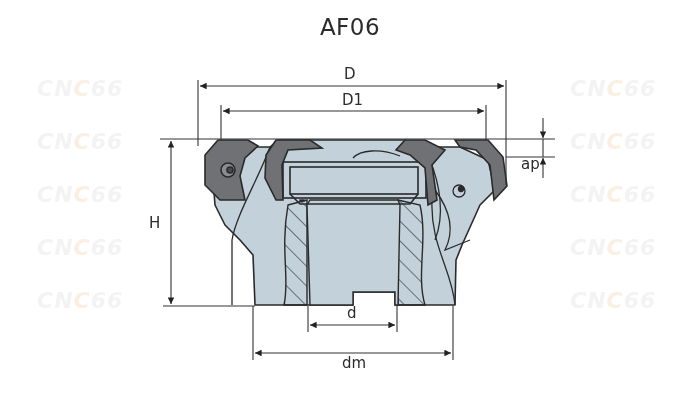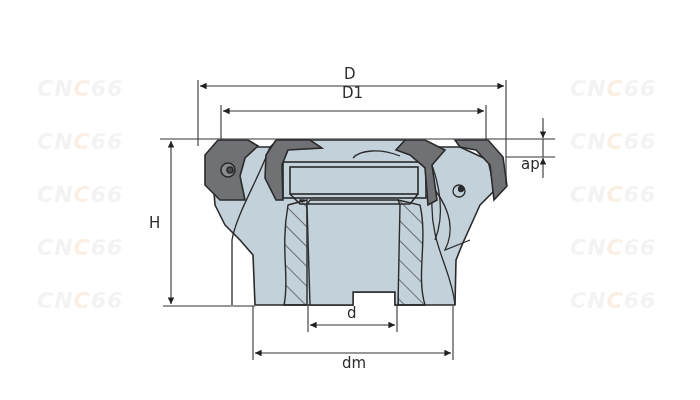--- a/index.html
+++ b/index.html
@@ -32,20 +32,21 @@
     <span class="wm" style="left:37px;top:129px"><span>CN</span><span class="c2">C</span><span>66</span></span>
     <span class="wm" style="left:570px;top:129px"><span>CN</span><span class="c2">C</span><span>66</span></span>
     <span class="wm" style="left:37px;top:182px"><span>CN</span><span class="c2">C</span><span>66</span></span>
     <span class="wm" style="left:570px;top:182px"><span>CN</span><span class="c2">C</span><span>66</span></span>
     <span class="wm" style="left:37px;top:235px"><span>CN</span><span class="c2">C</span><span>66</span></span>
     <span class="wm" style="left:570px;top:235px"><span>CN</span><span class="c2">C</span><span>66</span></span>
     <span class="wm" style="left:37px;top:288px"><span>CN</span><span class="c2">C</span><span>66</span></span>
     <span class="wm" style="left:570px;top:288px"><span>CN</span><span class="c2">C</span><span>66</span></span>
   </div>
 
+  <div class="title">AF06</div>
 
   <svg width="700" height="400" viewBox="0 0 700 400" style="position:absolute;left:0;top:0">
     <defs>
       <marker id="arr" viewBox="0 0 10 10" refX="10" refY="5" markerWidth="9" markerHeight="6" orient="auto-start-reverse">
         <path d="M0,0 L10,5 L0,10 z" fill="#222"></path>
       </marker>
       <pattern id="hatch" patternUnits="userSpaceOnUse" width="14" height="14" patternTransform="rotate(-45)">
         <line x1="0" y1="0" x2="0" y2="14" stroke="#2a2a2a" stroke-width="1.2"></line>
       </pattern>
     </defs>
@@ -120,18 +121,18 @@
       <line x1="397" y1="306" x2="397" y2="332"></line>
       <line x1="310" y1="325" x2="395" y2="325" marker-start="url(#arr)" marker-end="url(#arr)"></line>
 
       <line x1="253" y1="306" x2="253" y2="360"></line>
       <line x1="453" y1="306" x2="453" y2="360"></line>
       <line x1="255" y1="353" x2="451" y2="353" marker-start="url(#arr)" marker-end="url(#arr)"></line>
     </g>
   </svg>
 
   <span class="dimlabel" style="left:344px;top:67px">D</span>
-  <span class="dimlabel" style="left:342px;top:86px">D1</span>
+  <span class="dimlabel" style="left:342px;top:93px">D1</span>
   <span class="dimlabel" style="left:521px;top:157px">ap</span>
   <span class="dimlabel" style="left:149px;top:216px">H</span>
   <span class="dimlabel" style="left:347px;top:306px">d</span>
   <span class="dimlabel" style="left:342px;top:356px">dm</span>
 </div>
 
 </body></html>

